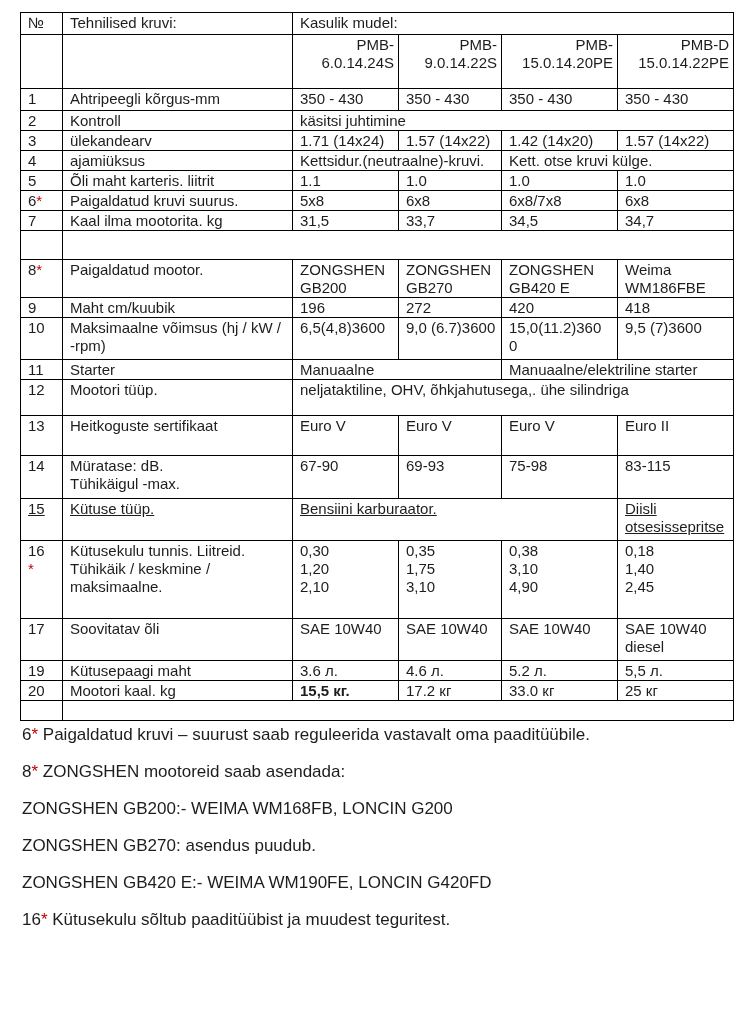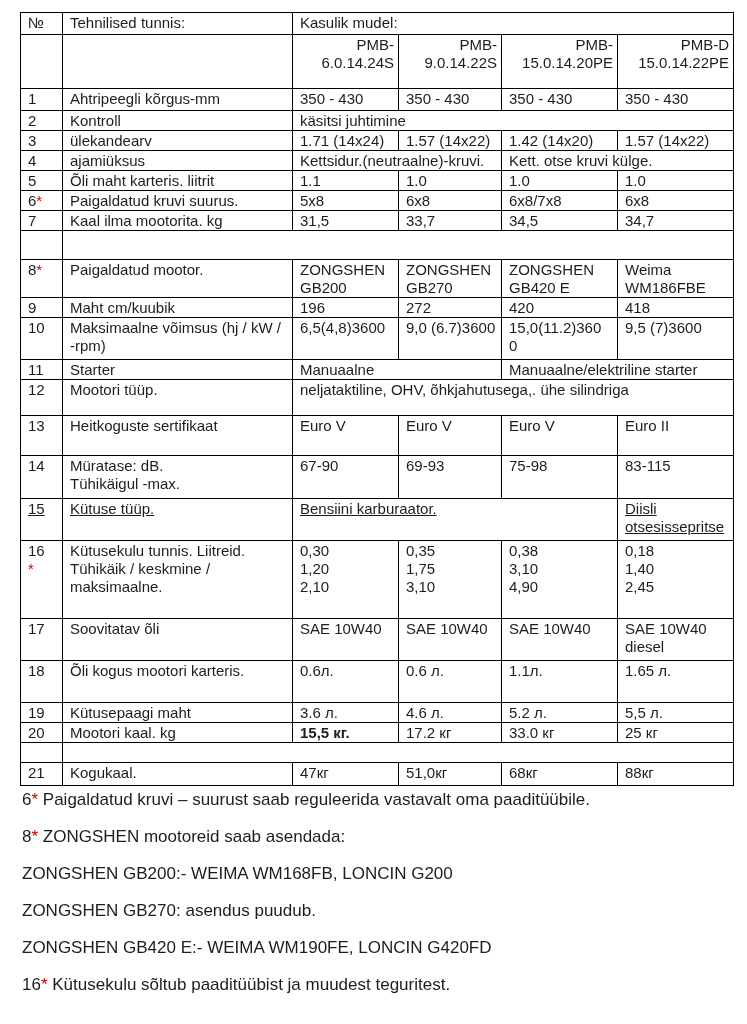--- a/index.html
+++ b/index.html
@@ -44,21 +44,21 @@
       <col style="width:42px">
       <col style="width:230px">
       <col style="width:106px">
       <col style="width:103px">
       <col style="width:116px">
       <col style="width:116px">
     </colgroup>
     <tbody id="tbody">
         <tr style="height: 22px;">
           <td>№</td>
-          <td>Tehnilised tunnis:</td>
+          <td>Tehnilised kruvi:</td>
           <td colspan="4" class="center">Kasulik mudel:</td>
         </tr>
         <tr style="height: 54px; text-align: right;">
           <td></td>
           <td></td>
           <td>PMB-
 6.0.14.24S</td>
           <td>PMB-
 9.0.14.22S</td>
           <td>PMB-
@@ -206,55 +206,39 @@
         </tr>
         <tr style="height: 42px;">
           <td>17</td>
           <td>Soovitatav õli</td>
           <td>SAE 10W40</td>
           <td>SAE 10W40</td>
           <td>SAE 10W40</td>
           <td>SAE 10W40
 diesel</td>
         </tr>
-        <tr style="height: 42px;">
-          <td>18</td>
-          <td>Õli kogus mootori karteris.</td>
-          <td>0.6л.</td>
-          <td>0.6 л.</td>
-          <td>1.1л.</td>
-          <td>1.65 л.</td>
-        </tr>
         <tr style="height: 20px;">
           <td>19</td>
           <td>Kütusepaagi maht</td>
           <td>3.6 л.</td>
           <td>4.6 л.</td>
           <td>5.2 л.</td>
           <td>5,5 л.</td>
         </tr>
         <tr style="height: 20px; padding-left: 46px;">
           <td>20</td>
           <td>Mootori kaal. kg</td>
           <td class="bold">15,5 кг.</td>
           <td>17.2 кг</td>
           <td>33.0 кг</td>
           <td>25 кг</td>
         </tr>
         <tr style="height: 20px;">
           <td></td>
           <td colspan="5"></td>
-        </tr>
-        <tr style="height: 23px;">
-          <td>21</td>
-          <td>Kogukaal.</td>
-          <td>47кг</td>
-          <td>51,0кг</td>
-          <td>68кг</td>
-          <td>88кг</td>
         </tr>
       </tbody>
   </table>
 
   <div class="footnotes" id="footnotes">
       <p class="footnote"><span>6</span><span class="star">*</span> Paigaldatud kruvi – suurust saab reguleerida vastavalt oma paaditüübile.</p>
       <p class="footnote"><span>8</span><span class="star">*</span> ZONGSHEN mootoreid saab asendada:</p>
       <p class="footnote">ZONGSHEN GB200:- WEIMA WM168FB, LONCIN G200</p>
       <p class="footnote">ZONGSHEN GB270: asendus puudub.</p>
       <p class="footnote">ZONGSHEN GB420 E:- WEIMA WM190FE, LONCIN G420FD</p>

